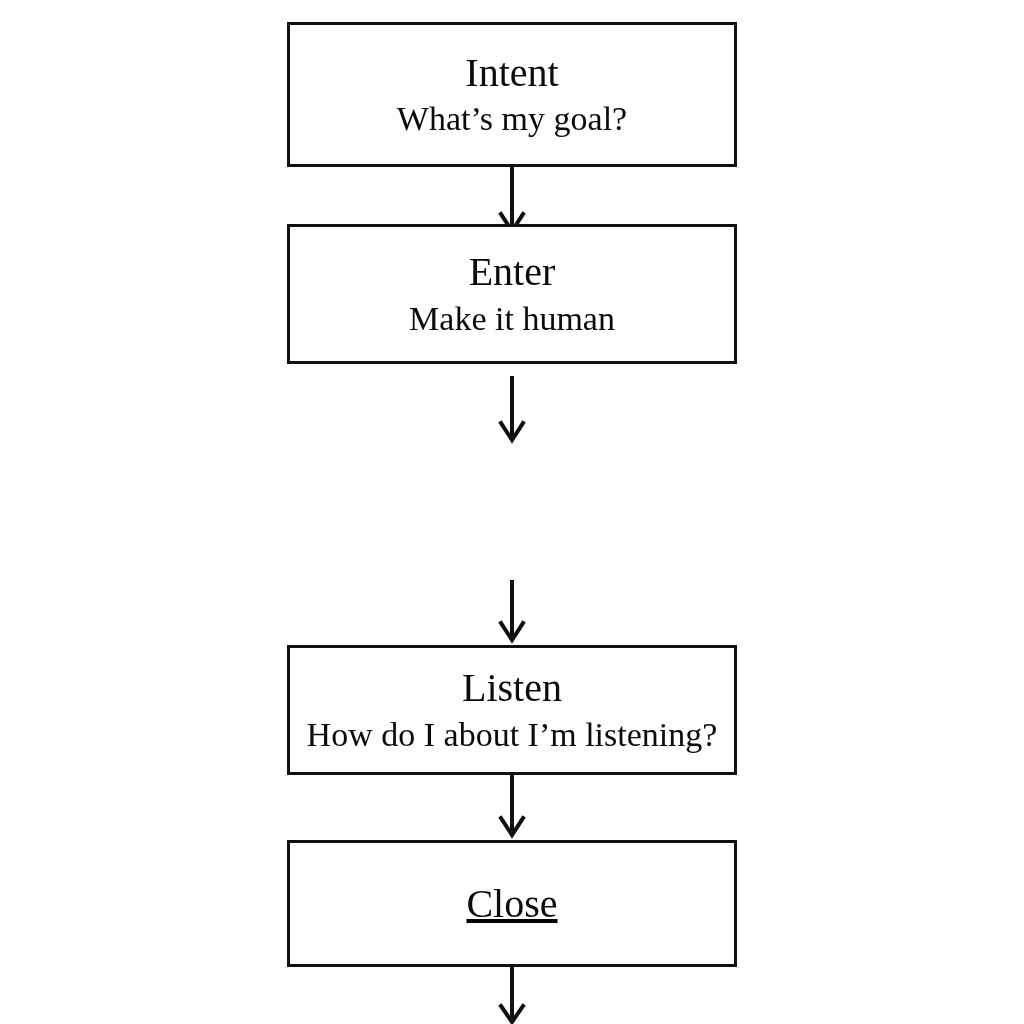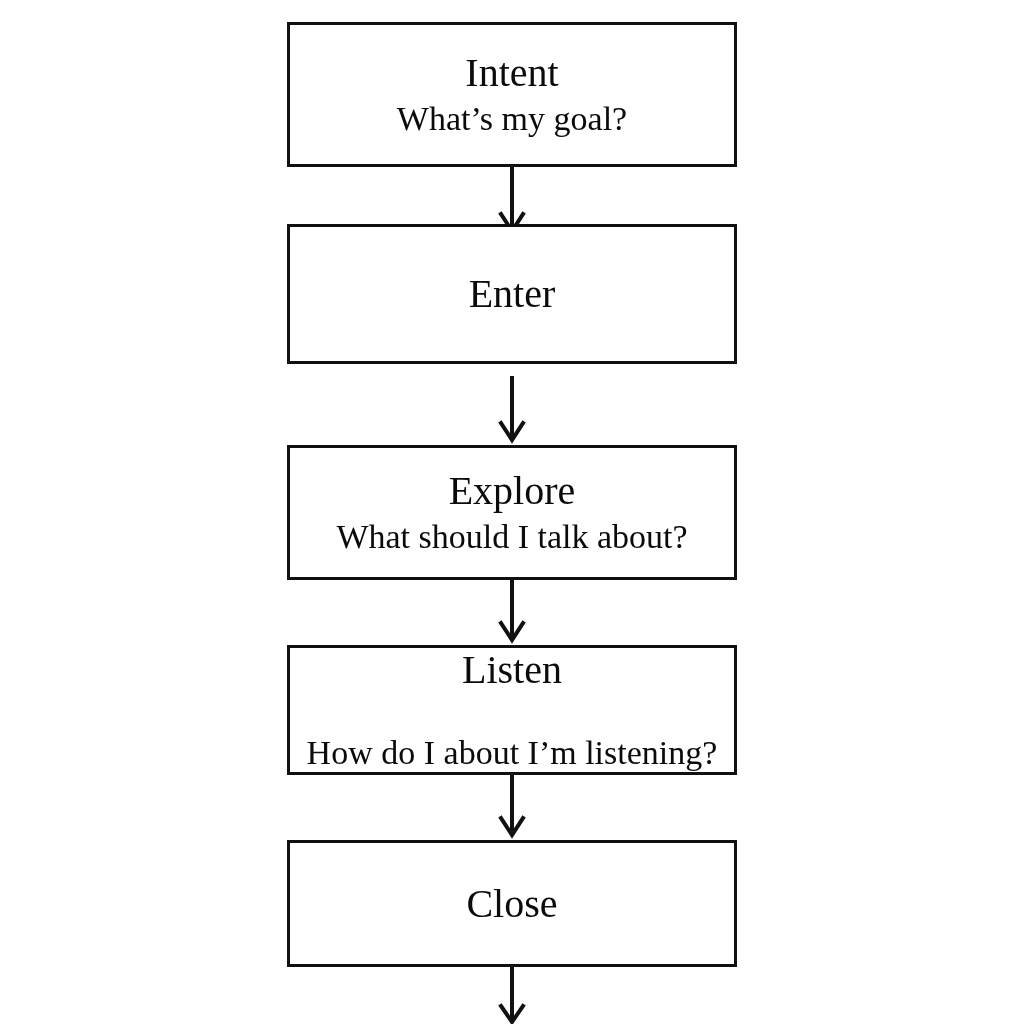--- a/index.html
+++ b/index.html
@@ -60,54 +60,51 @@
 
   <div class="arrow-wrap" style="top:167px; height:69px;">
     <svg width="60" height="69" viewBox="0 0 60 69">
       <line x1="30" y1="0" x2="30" y2="60" stroke="#111111" stroke-width="4"></line>
       <polyline points="19,47 30,64 41,47" fill="none" stroke="#111111" stroke-width="4" stroke-linecap="square" stroke-linejoin="miter"></polyline>
     </svg>
   </div>
 
   <div class="node" style="top:224px; height:140px;">
     <div class="node-title">Enter</div>
+    <div class="node-sub">Make it human</div>
   </div>
 
   <div class="arrow-wrap" style="top:376px; height:69px;">
     <svg width="60" height="69" viewBox="0 0 60 69">
       <line x1="30" y1="0" x2="30" y2="60" stroke="#111111" stroke-width="4"></line>
       <polyline points="19,47 30,64 41,47" fill="none" stroke="#111111" stroke-width="4" stroke-linecap="square" stroke-linejoin="miter"></polyline>
     </svg>
   </div>
 
-  <div class="node" style="top:445px; height:135px;">
-    <div class="node-title">Explore</div>
-    <div class="node-sub">What should I talk about?</div>
-  </div>
 
   <div class="arrow-wrap" style="top:580px; height:65px;">
     <svg width="60" height="65" viewBox="0 0 60 65">
       <line x1="30" y1="0" x2="30" y2="56" stroke="#111111" stroke-width="4"></line>
       <polyline points="19,43 30,60 41,43" fill="none" stroke="#111111" stroke-width="4" stroke-linecap="square" stroke-linejoin="miter"></polyline>
     </svg>
   </div>
 
-  <div class="node" style="top:645px; height:130px;justify-content:space-between;">
+  <div class="node" style="top:645px; height:130px;">
     <div class="node-title">Listen</div>
     <div class="node-sub">How do I about I’m listening?</div>
   </div>
 
   <div class="arrow-wrap" style="top:775px; height:65px;">
     <svg width="60" height="65" viewBox="0 0 60 65">
       <line x1="30" y1="0" x2="30" y2="56" stroke="#111111" stroke-width="4"></line>
       <polyline points="19,43 30,60 41,43" fill="none" stroke="#111111" stroke-width="4" stroke-linecap="square" stroke-linejoin="miter"></polyline>
     </svg>
   </div>
 
-  <div class="node" style="top:840px; height:127px;">
+  <div class="node" style="top:840px; height:127px;text-decoration:underline;">
     <div class="node-title">Close</div>
   </div>
 
   <div class="arrow-wrap" style="top:967px; height:57px;">
     <svg width="60" height="57" viewBox="0 0 60 57">
       <line x1="30" y1="0" x2="30" y2="52" stroke="#111111" stroke-width="4"></line>
       <polyline points="19,39 30,55 41,39" fill="none" stroke="#111111" stroke-width="4" stroke-linecap="square" stroke-linejoin="miter"></polyline>
     </svg>
   </div>
 

